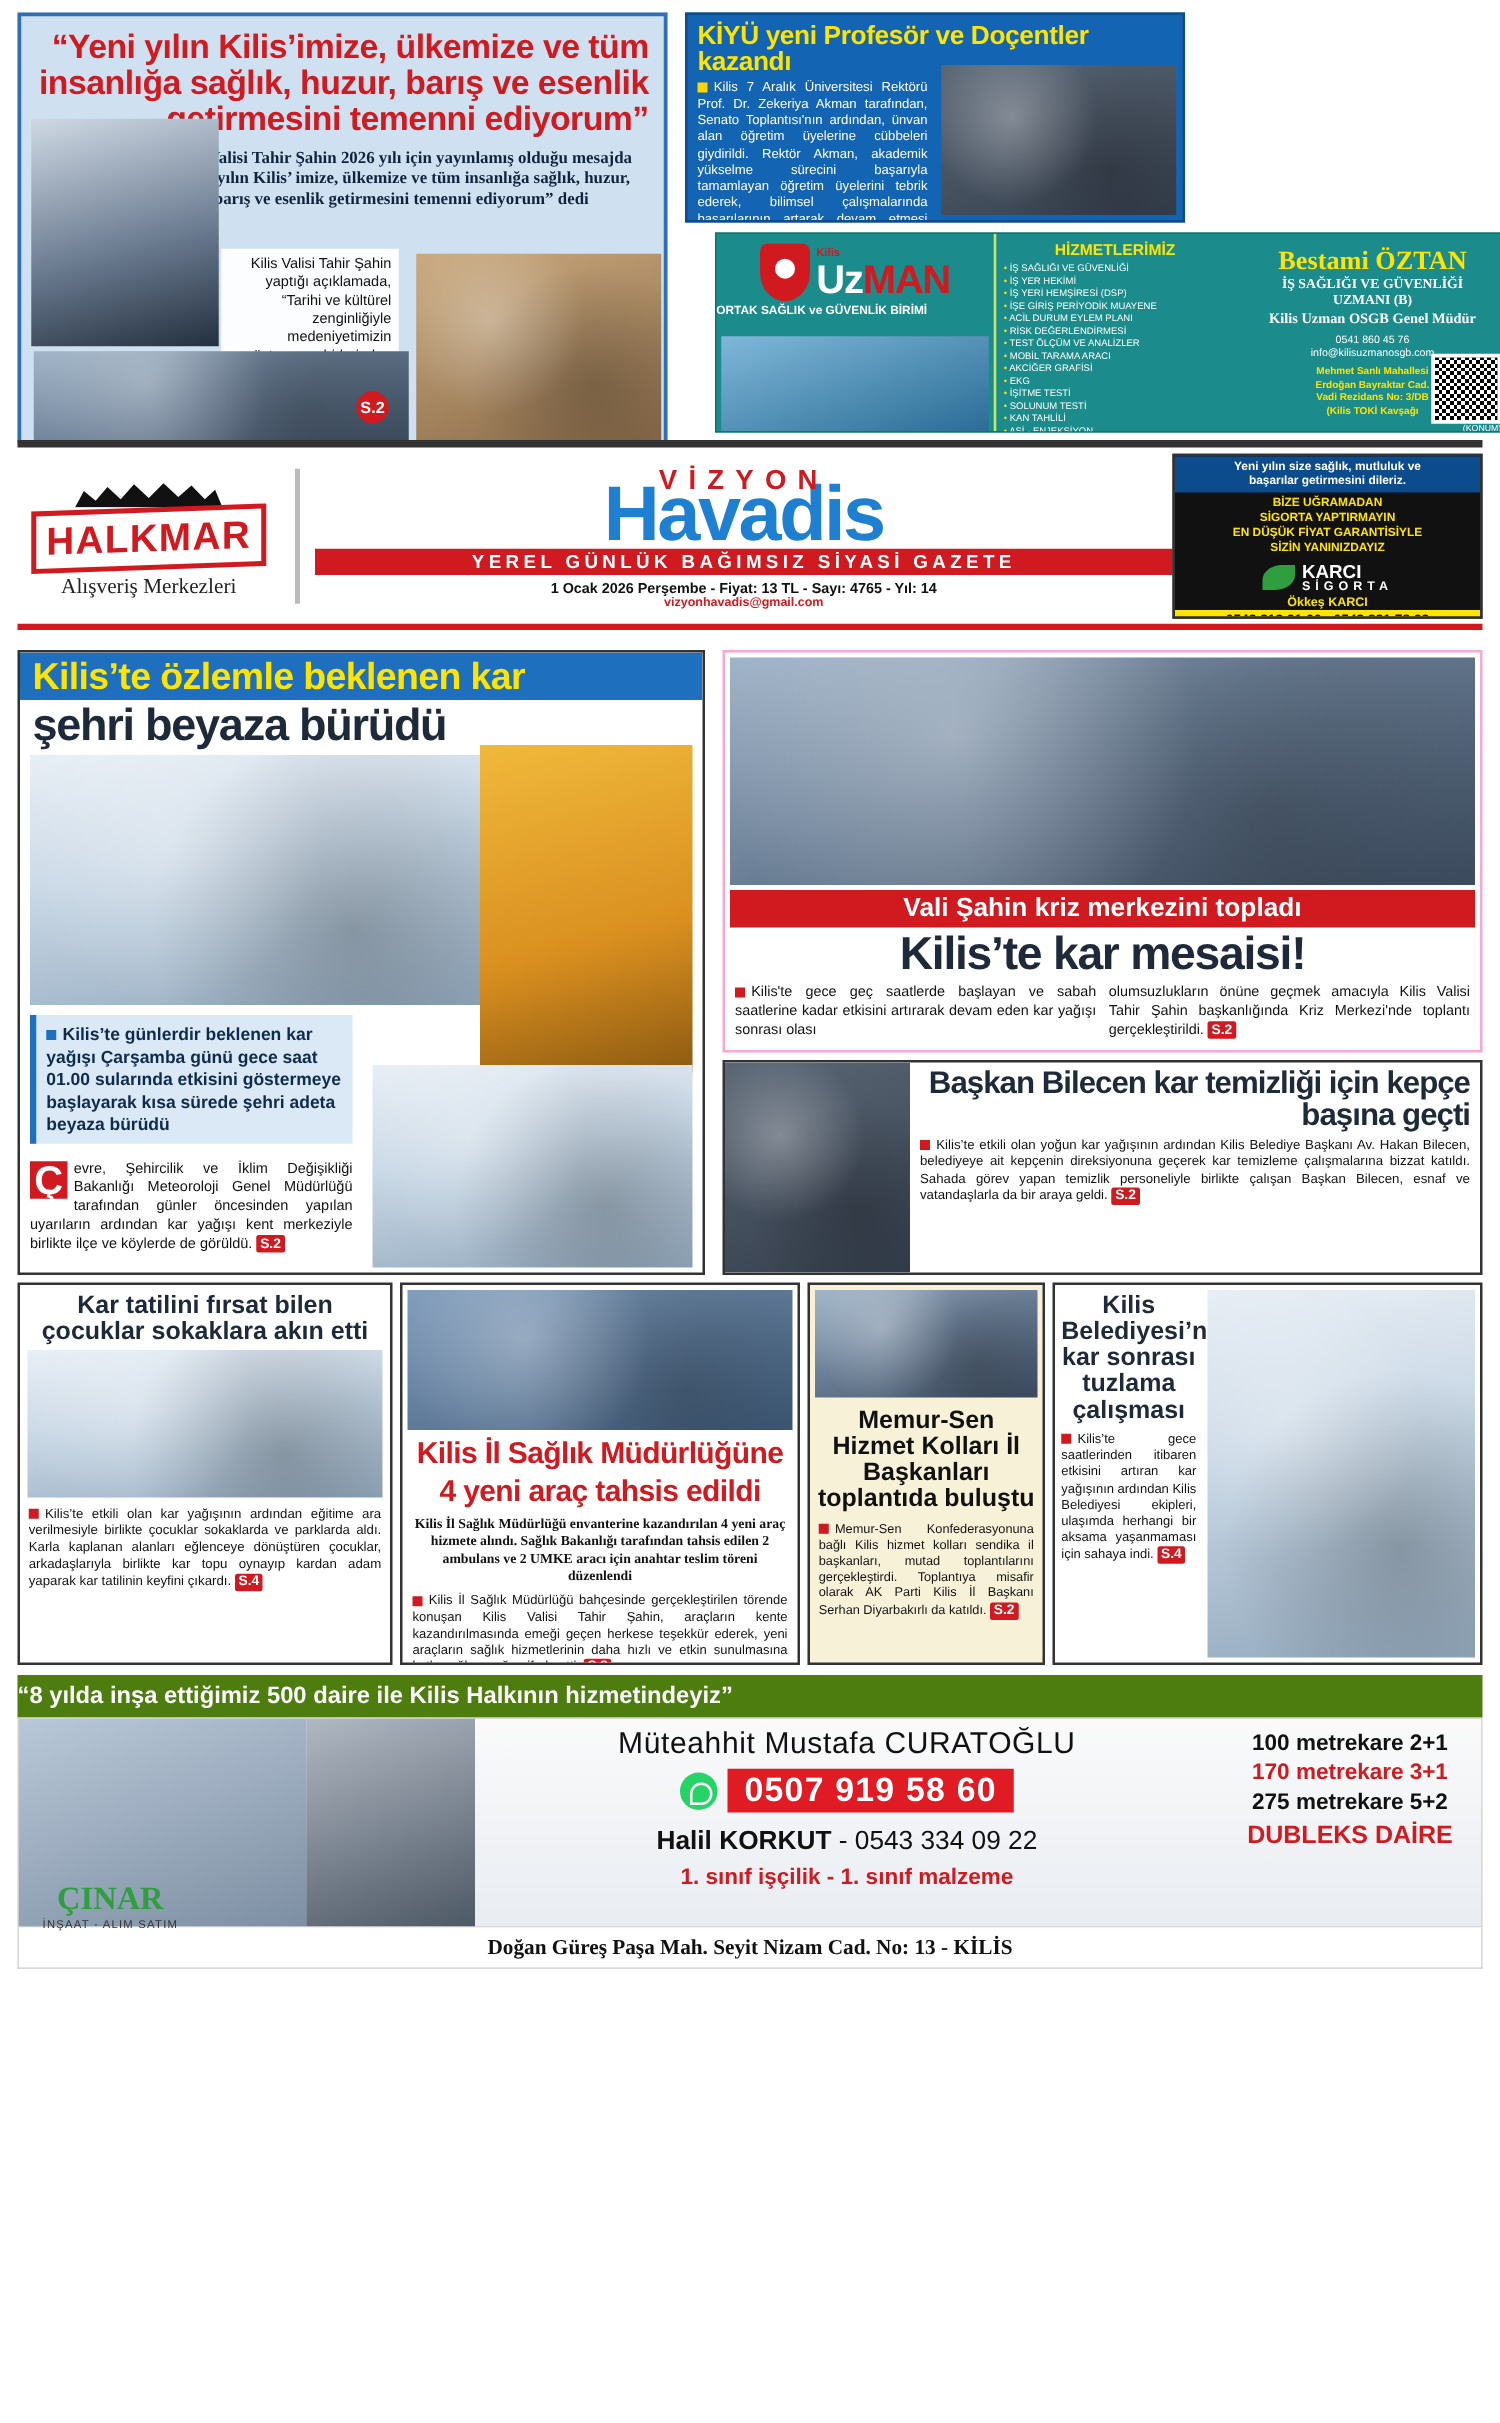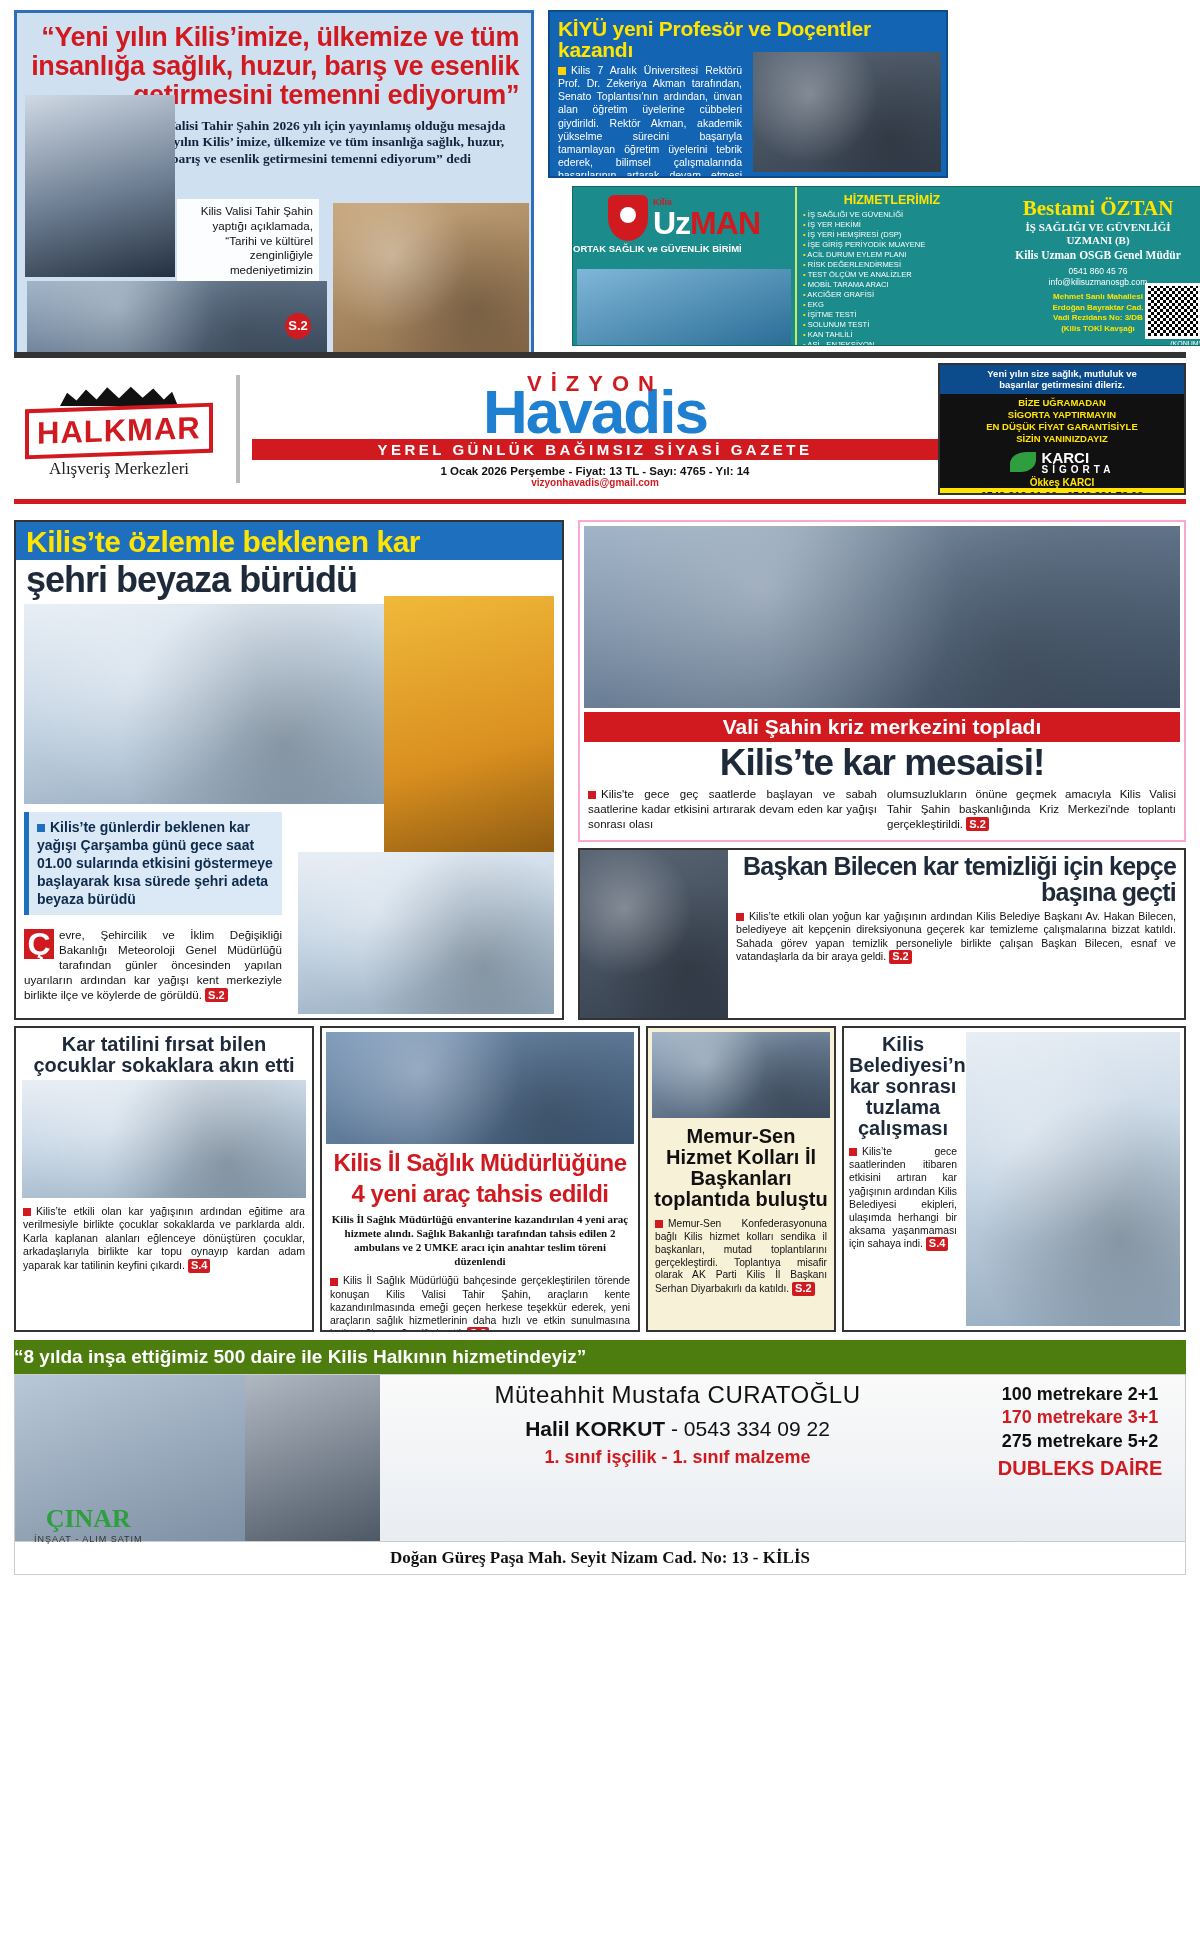--- a/index.html
+++ b/index.html
@@ -449,20 +449,24 @@
     <div class="photo snow ph"></div>
   </div>
 
   <div class="botad">
     <div class="ba-top">“8 yılda inşa ettiğimiz 500 daire ile Kilis Halkının hizmetindeyiz”</div>
     <div class="ba-main">
       <div class="ba-build"></div>
       <div class="ba-man"></div>
       <div class="ba-mid">
         <div class="nm">Müteahhit Mustafa CURATOĞLU</div>
+        <div class="ba-phone">
+          <span class="wa"></span>
+          <span class="ba-num">0507 919 58 60</span>
+        </div>
         <div class="ba-halil">
           <b>Halil KORKUT</b>
           - <span>0543 334 09 22</span>
         </div>
         <div class="ba-cls">1. sınıf işçilik - 1. sınıf malzeme</div>
       </div>
       <div class="ba-right">
         <div class="r1">100 metrekare 2+1</div>
         <div class="r2">170 metrekare 3+1</div>
         <div class="r3">275 metrekare 5+2</div>

